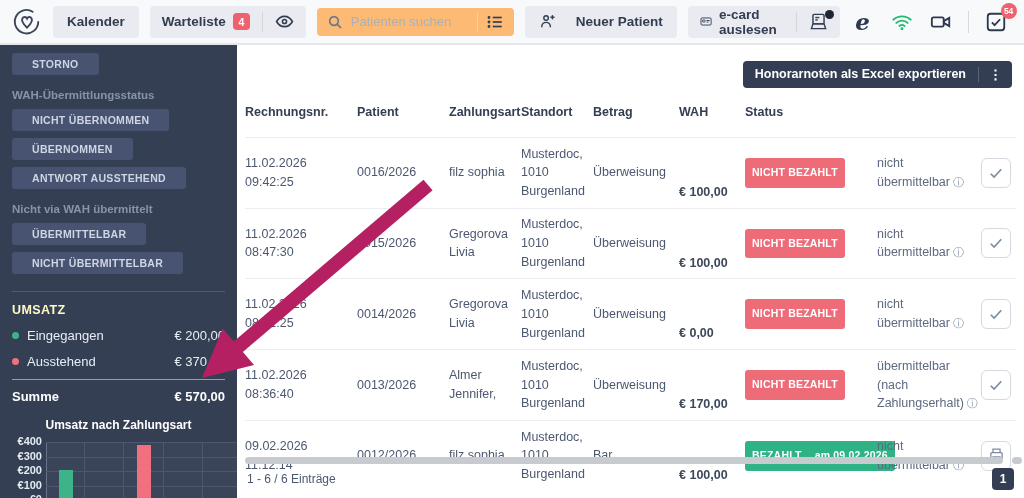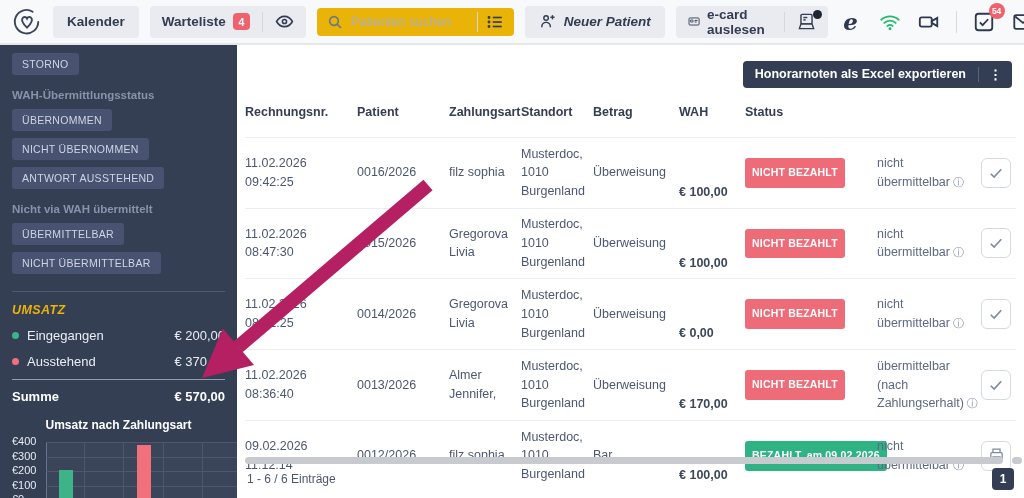--- a/index.html
+++ b/index.html
@@ -6,65 +6,65 @@
   html,body { width:1024px; height:498px; overflow:hidden; font-family:"Liberation Sans",sans-serif; background:#fff; position:relative; }
 
   
   .topbar { position:absolute; top:0; left:0; width:1024px; height:45px; background:#f8f9fb; border-bottom:2px solid #e4e6ea; display:flex; align-items:center; padding:0 12px; gap:11px; z-index:20; }
   .logo { width:30px; height:30px; flex:0 0 auto; }
   .hbtn { background:#e9ebf0; border:none; border-radius:4px; height:32px; display:flex; align-items:center; padding:1px 14px; font-size:13.5px; font-weight:700; color:#323d52; cursor:pointer; white-space:nowrap; font-family:inherit; }
   .hgroup { background:#e9ebf0; border-radius:4px; height:32px; display:flex; align-items:center; }
   .hgroup .seg { display:flex; align-items:center; gap:7px; padding:0 12px; font-size:13.5px; font-weight:700; color:#323d52; cursor:pointer; height:100%; }
   .hgroup .gdiv { width:1px; height:20px; background:#d2d6dd; }
   .cbadge { background:#f0616e; color:#fff; font-size:10.5px; font-weight:700; min-width:17px; height:17px; border-radius:4px; display:flex; align-items:center; justify-content:center; padding:0 4px; }
-  .search { background:#eab308; border-radius:4px; height:28px; display:flex; align-items:center; padding:0 10px; gap:8px; width:200px; }
+  .search { background:#fdba74; border-radius:4px; height:28px; display:flex; align-items:center; padding:0 10px; gap:8px; width:200px; }
   .search input { border:none; background:transparent; outline:none; font-size:13px; color:#323d52; width:118px; font-family:inherit; }
   .search input::placeholder { color:#a9b0bc; }
   .icon-strip { margin-left:auto; display:flex; align-items:center; gap:15px; }
   .tool-ic { position:relative; width:24px; height:24px; display:flex; align-items:center; justify-content:center; cursor:pointer; color:#2e3950; }
   .nbadge { position:absolute; top:-7px; right:-9px; background:#f0616e; color:#fff; border-radius:50%; min-width:16px; height:16px; font-size:8.5px; font-weight:700; display:flex; align-items:center; justify-content:center; padding:0 2px; }
   .vdiv { width:1px; height:22px; background:#d6d9df; }
   .e-glyph { font-family:"DejaVu Serif",serif; font-style:italic; font-weight:700; font-size:23px; color:#2e3950; line-height:1; }
 
   
   .sidebar { position:absolute; top:45px; left:0; width:237px; height:453px; background:#343f54; padding:8px 12px 0 12px; overflow:hidden; z-index:5; }
-  .chip { display:inline-block; background:#485371; color:#ced5e3; font-size:10.5px; font-weight:400; letter-spacing:.3px; padding:5px 10px; border-radius:3px; cursor:pointer; white-space:nowrap; }
+  .chip { display:inline-block; background:#485371; color:#ced5e3; font-size:10.5px; font-weight:700; letter-spacing:.3px; padding:5px 20px; border-radius:3px; cursor:pointer; white-space:nowrap; }
   .side-label { color:#8793a9; font-size:11.5px; font-weight:700; margin:14px 0 8px; }
   .chip-row { display:flex; flex-wrap:wrap; gap:7px; }
   .umsatz { margin-top:17px; border-top:1px solid rgba(255,255,255,.14); padding-top:11px; }
-  .umsatz-title { color:#eab308; font-size:12.5px; font-weight:700; letter-spacing:.4px;font-style:italic; }
+  .umsatz-title { color:#fef9c3; font-size:12.5px; font-weight:700; letter-spacing:.4px; }
   .u-row { display:flex; align-items:center; margin-top:11px; font-size:13px; color:#e8edf5; }
   .u-dot { width:7px; height:7px; border-radius:50%; margin-right:8px; flex:0 0 auto; }
   .u-val { margin-left:auto; }
   .u-sum { display:flex; margin-top:10px; padding-top:9px; border-top:1px solid #949db0; font-size:13px; font-weight:700; color:#fff; }
   .chart-title { text-align:center; color:#fff; font-size:12px; font-weight:700; margin-top:14px; }
   .chart-wrap { position:relative; margin-top:6px; height:170px; }
   .plot { position:absolute; left:34px; top:4px; width:196px; height:58px; background:#3a455a; }
   .hgrid { position:absolute; left:0; width:100%; height:1px; background:#4d586e; }
   .vgrid { position:absolute; top:0; width:1px; height:100%; background:#4d586e; }
   .axis-l { position:absolute; left:0; top:0; width:1px; height:100%; background:#6a7489; }
   .bar { position:absolute; bottom:1px; width:14px; }
-  .ytick { position:absolute; width:30px; font-size:11px; font-weight:400; color:#e6ebf3; left:0; }
+  .ytick { position:absolute; width:30px; text-align:right; font-size:11px; font-weight:700; color:#e6ebf3; left:0; }
 
   
   .main { position:absolute; top:45px; left:237px; width:787px; height:453px; background:#fff; padding:0 8px; }
   .toolbar { height:42px; display:flex; align-items:center; justify-content:flex-end; padding-right:4px; }
   .export-btn { background:#333e54; color:#fff; border:none; border-radius:4px; height:27px; display:flex; align-items:center; font-size:12.5px; font-weight:700; cursor:pointer; padding:0; font-family:inherit;margin-top:16px; }
   .export-btn .lbl { padding:0 12px; }
   .export-btn .ediv { width:1px; height:15px; background:#5a6478; }
   .export-btn .kebab { padding:0 10px; font-size:13px; letter-spacing:0; }
   .tgrid { display:grid; grid-template-columns:112px 92px 72px 72px 86px 66px 132px 104px 1fr; column-gap:0; }
   .thead { padding:10px 0 9px; font-size:12.5px; font-weight:700; color:#333e52; }
   .trow { border-top:1px solid #ebedf1; min-height:69px; align-items:center; font-size:12.5px; color:#4c5870; }
   .td { padding:6px 6px 6px 0; line-height:1.5; }
   .betrag { font-weight:700; color:#3c4759;margin-top:39px; }
   .badge { display:inline-block; border-radius:3px; color:#fff; font-size:10.5px; font-weight:700; padding:7px 7px; white-space:nowrap; letter-spacing:.2px; }
   .badge.unpaid { background:#ee6b78; }
   .badge.paid { background:#2fb385; }
-  .badge .sfx { font-weight:600; margin-left:5px; }
+  .badge .sfx { font-weight:600; margin-left:13px; }
   .wah { color:#5d6a80; }
   .info-i { color:#8a94a6; font-size:11px; margin-left:3px; }
   .act-btn { width:30px; height:30px; border:1px solid #d5dae1; border-radius:6px; background:#fff; display:flex; align-items:center; justify-content:center; cursor:pointer; }
   .hscroll { position:absolute; left:8px; bottom:34px; width:758px; height:7px; background:#c7cacf; border-radius:4px; }
   .hscroll2 { position:absolute; right:2px; bottom:34px; width:10px; height:7px; background:#c7cacf; border-radius:4px; }
   .tfoot { position:absolute; left:0; bottom:0; width:787px; height:32px; display:flex; align-items:center; justify-content:space-between; padding:0 10px 6px 10px; font-size:12px; color:#4c5870; }
   .page-btn { width:22px; height:22px; background:#333e54; color:#fff; border:none; border-radius:4px; font-size:12px; font-weight:700; display:flex; align-items:center; justify-content:center; cursor:pointer; font-family:inherit; }
 
   .arrow-overlay { position:absolute; top:0; left:0; width:1024px; height:498px; z-index:60; pointer-events:none; }
 </style>
@@ -101,21 +101,21 @@
     <span class="gdiv" style="width:1px;height:20px;background:#d2d6dd;"></span>
     <svg width="18" height="18" viewBox="0 0 24 24" fill="none" stroke="#323d52" stroke-width="2.2">
         <circle cx="4" cy="6" r="0.8" fill="#323d52"></circle>
         <line x1="9" y1="6" x2="21" y2="6"></line>
         <circle cx="4" cy="12" r="0.8" fill="#323d52"></circle>
         <line x1="9" y1="12" x2="21" y2="12"></line>
         <circle cx="4" cy="18" r="0.8" fill="#323d52"></circle>
         <line x1="9" y1="18" x2="21" y2="18"></line>
       </svg>
   </div>
-  <button class="hbtn" style="gap:8px;font-style:italic;">
+  <button class="hbtn" style="gap:20px;">
     <svg width="17" height="17" viewBox="0 0 24 24" fill="none" stroke="#323d52" stroke-width="2">
         <circle cx="10" cy="7" r="3.2"></circle>
         <path d="M4 20v-.8a6 6 0 0 1 12 0v.8"></path>
         <line x1="19" y1="3" x2="19" y2="9"></line>
         <line x1="16" y1="6" x2="22" y2="6"></line>
       </svg>
     <span>Neuer Patient</span>
   </button>
   <div class="hgroup">
     <span class="seg">
@@ -173,22 +173,22 @@
     </span>
 
   </div>
 </div>
 
 <div class="sidebar">
   <span class="chip">STORNO</span>
   <div>
       <div class="side-label">WAH-Übermittlungsstatus</div>
       <div class="chip-row">
+        <span class="chip">NICHT ÜBERNOMMEN</span>
         <span class="chip">ÜBERNOMMEN</span>
-        <span class="chip">NICHT ÜBERNOMMEN</span>
         <span class="chip">ANTWORT AUSSTEHEND</span>
       </div>
       <div class="side-label">Nicht via WAH übermittelt</div>
       <div class="chip-row">
         <span class="chip">ÜBERMITTELBAR</span>
         <span class="chip">NICHT ÜBERMITTELBAR</span>
       </div>
     </div>
 
   <div class="umsatz">

